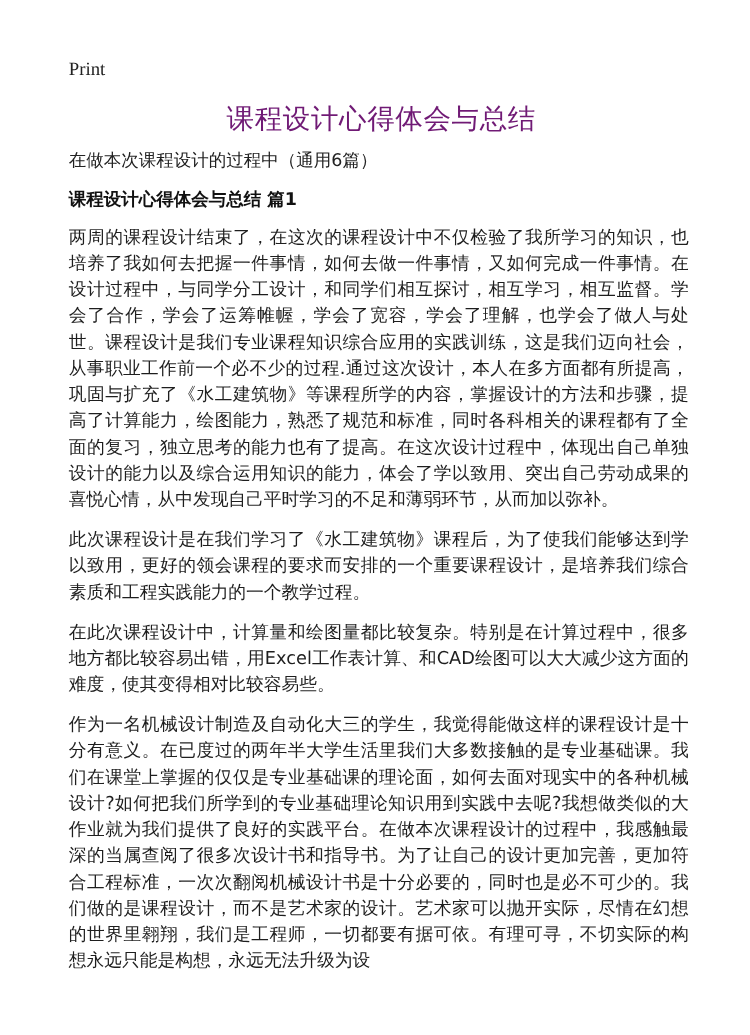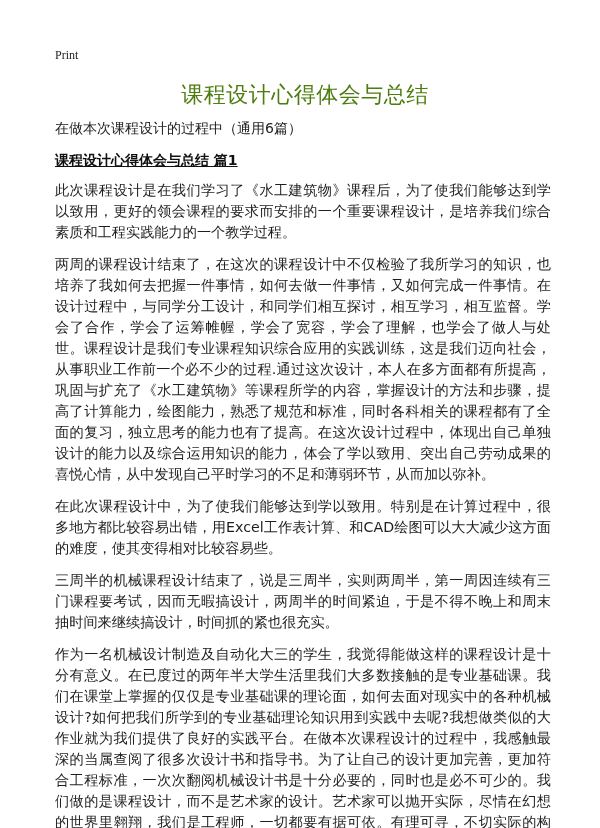--- a/index.html
+++ b/index.html
@@ -1,40 +1,39 @@
 <!DOCTYPE html>
 <html><head>
 <meta charset="utf-8">
 <style>
   html, body { margin: 0; padding: 0; background: #ffffff; }
   body { width: 600px; height: 828px; overflow: hidden; position: relative;
          font-family: "DejaVu Sans", "Liberation Sans", sans-serif; color: #1a1a1a; }
   .page { position: absolute; left: 55px; top: 0; width: 500px; }
   .print-label { position: absolute; top: 48px; left: 0; font-family: "Liberation Serif", "DejaVu Serif", serif;
-                 font-size: 12px; color: #222; }
+                 font-size: 15px; color: #222; }
   .doc-title { position: absolute; top: 80px; left: 0; width: 500px; text-align: center;
-               font-size: 22px; font-weight: normal; margin: 0; color: #4d7c0f; letter-spacing: 0.5px; }
+               font-size: 22px; font-weight: normal; margin: 0; color: #701a75; letter-spacing: 0.5px; }
   .doc-subtitle { position: absolute; top: 120px; left: 0; font-size: 14px; color: #222; margin: 0; }
   .content { position: absolute; top: 150px; left: 0; width: 496px; }
-  .section-heading { font-size: 14px; font-weight: bold; margin: 0 0 10px 0; color: #111; line-height: 20px; text-decoration: underline; }
+  .section-heading { font-size: 14px; font-weight: bold; margin: 0 0 10px 0; color: #111; line-height: 20px; }
   .para { font-size: 14.2px; line-height: 21px; margin: 0 0 11px 0; text-align: justify; color: #1e1e1e; }
 </style>
 </head>
 <body>
 
 <div class="page">
   <div class="print-label">Print</div>
   <h1 class="doc-title">课程设计心得体会与总结</h1>
   <p class="doc-subtitle">在做本次课程设计的过程中（通用6篇）</p>
 
   <div class="content">
     <section>
       <h2 class="section-heading">课程设计心得体会与总结 篇1</h2>
+      <p class="para">两周的课程设计结束了，在这次的课程设计中不仅检验了我所学习的知识，也培养了我如何去把握一件事情，如何去做一件事情，又如何完成一件事情。在设计过程中，与同学分工设计，和同学们相互探讨，相互学习，相互监督。学会了合作，学会了运筹帷幄，学会了宽容，学会了理解，也学会了做人与处世。课程设计是我们专业课程知识综合应用的实践训练，这是我们迈向社会，从事职业工作前一个必不少的过程.通过这次设计，本人在多方面都有所提高，巩固与扩充了《水工建筑物》等课程所学的内容，掌握设计的方法和步骤，提高了计算能力，绘图能力，熟悉了规范和标准，同时各科相关的课程都有了全面的复习，独立思考的能力也有了提高。在这次设计过程中，体现出自己单独设计的能力以及综合运用知识的能力，体会了学以致用、突出自己劳动成果的喜悦心情，从中发现自己平时学习的不足和薄弱环节，从而加以弥补。</p>
       <p class="para">此次课程设计是在我们学习了《水工建筑物》课程后，为了使我们能够达到学以致用，更好的领会课程的要求而安排的一个重要课程设计，是培养我们综合素质和工程实践能力的一个教学过程。</p>
-      <p class="para">两周的课程设计结束了，在这次的课程设计中不仅检验了我所学习的知识，也培养了我如何去把握一件事情，如何去做一件事情，又如何完成一件事情。在设计过程中，与同学分工设计，和同学们相互探讨，相互学习，相互监督。学会了合作，学会了运筹帷幄，学会了宽容，学会了理解，也学会了做人与处世。课程设计是我们专业课程知识综合应用的实践训练，这是我们迈向社会，从事职业工作前一个必不少的过程.通过这次设计，本人在多方面都有所提高，巩固与扩充了《水工建筑物》等课程所学的内容，掌握设计的方法和步骤，提高了计算能力，绘图能力，熟悉了规范和标准，同时各科相关的课程都有了全面的复习，独立思考的能力也有了提高。在这次设计过程中，体现出自己单独设计的能力以及综合运用知识的能力，体会了学以致用、突出自己劳动成果的喜悦心情，从中发现自己平时学习的不足和薄弱环节，从而加以弥补。</p>
-      <p class="para">在此次课程设计中，为了使我们能够达到学以致用。特别是在计算过程中，很多地方都比较容易出错，用Excel工作表计算、和CAD绘图可以大大减少这方面的难度，使其变得相对比较容易些。</p>
+      <p class="para">在此次课程设计中，计算量和绘图量都比较复杂。特别是在计算过程中，很多地方都比较容易出错，用Excel工作表计算、和CAD绘图可以大大减少这方面的难度，使其变得相对比较容易些。</p>
     </section>
     <section>
-      <p class="para">三周半的机械课程设计结束了，说是三周半，实则两周半，第一周因连续有三门课程要考试，因而无暇搞设计，两周半的时间紧迫，于是不得不晚上和周末抽时间来继续搞设计，时间抓的紧也很充实。</p>
       <p class="para">作为一名机械设计制造及自动化大三的学生，我觉得能做这样的课程设计是十分有意义。在已度过的两年半大学生活里我们大多数接触的是专业基础课。我们在课堂上掌握的仅仅是专业基础课的理论面，如何去面对现实中的各种机械设计?如何把我们所学到的专业基础理论知识用到实践中去呢?我想做类似的大作业就为我们提供了良好的实践平台。在做本次课程设计的过程中，我感触最深的当属查阅了很多次设计书和指导书。为了让自己的设计更加完善，更加符合工程标准，一次次翻阅机械设计书是十分必要的，同时也是必不可少的。我们做的是课程设计，而不是艺术家的设计。艺术家可以抛开实际，尽情在幻想的世界里翱翔，我们是工程师，一切都要有据可依。有理可寻，不切实际的构想永远只能是构想，永远无法升级为设</p>
     </section>
   </div>
 </div>
 
 </body></html>

